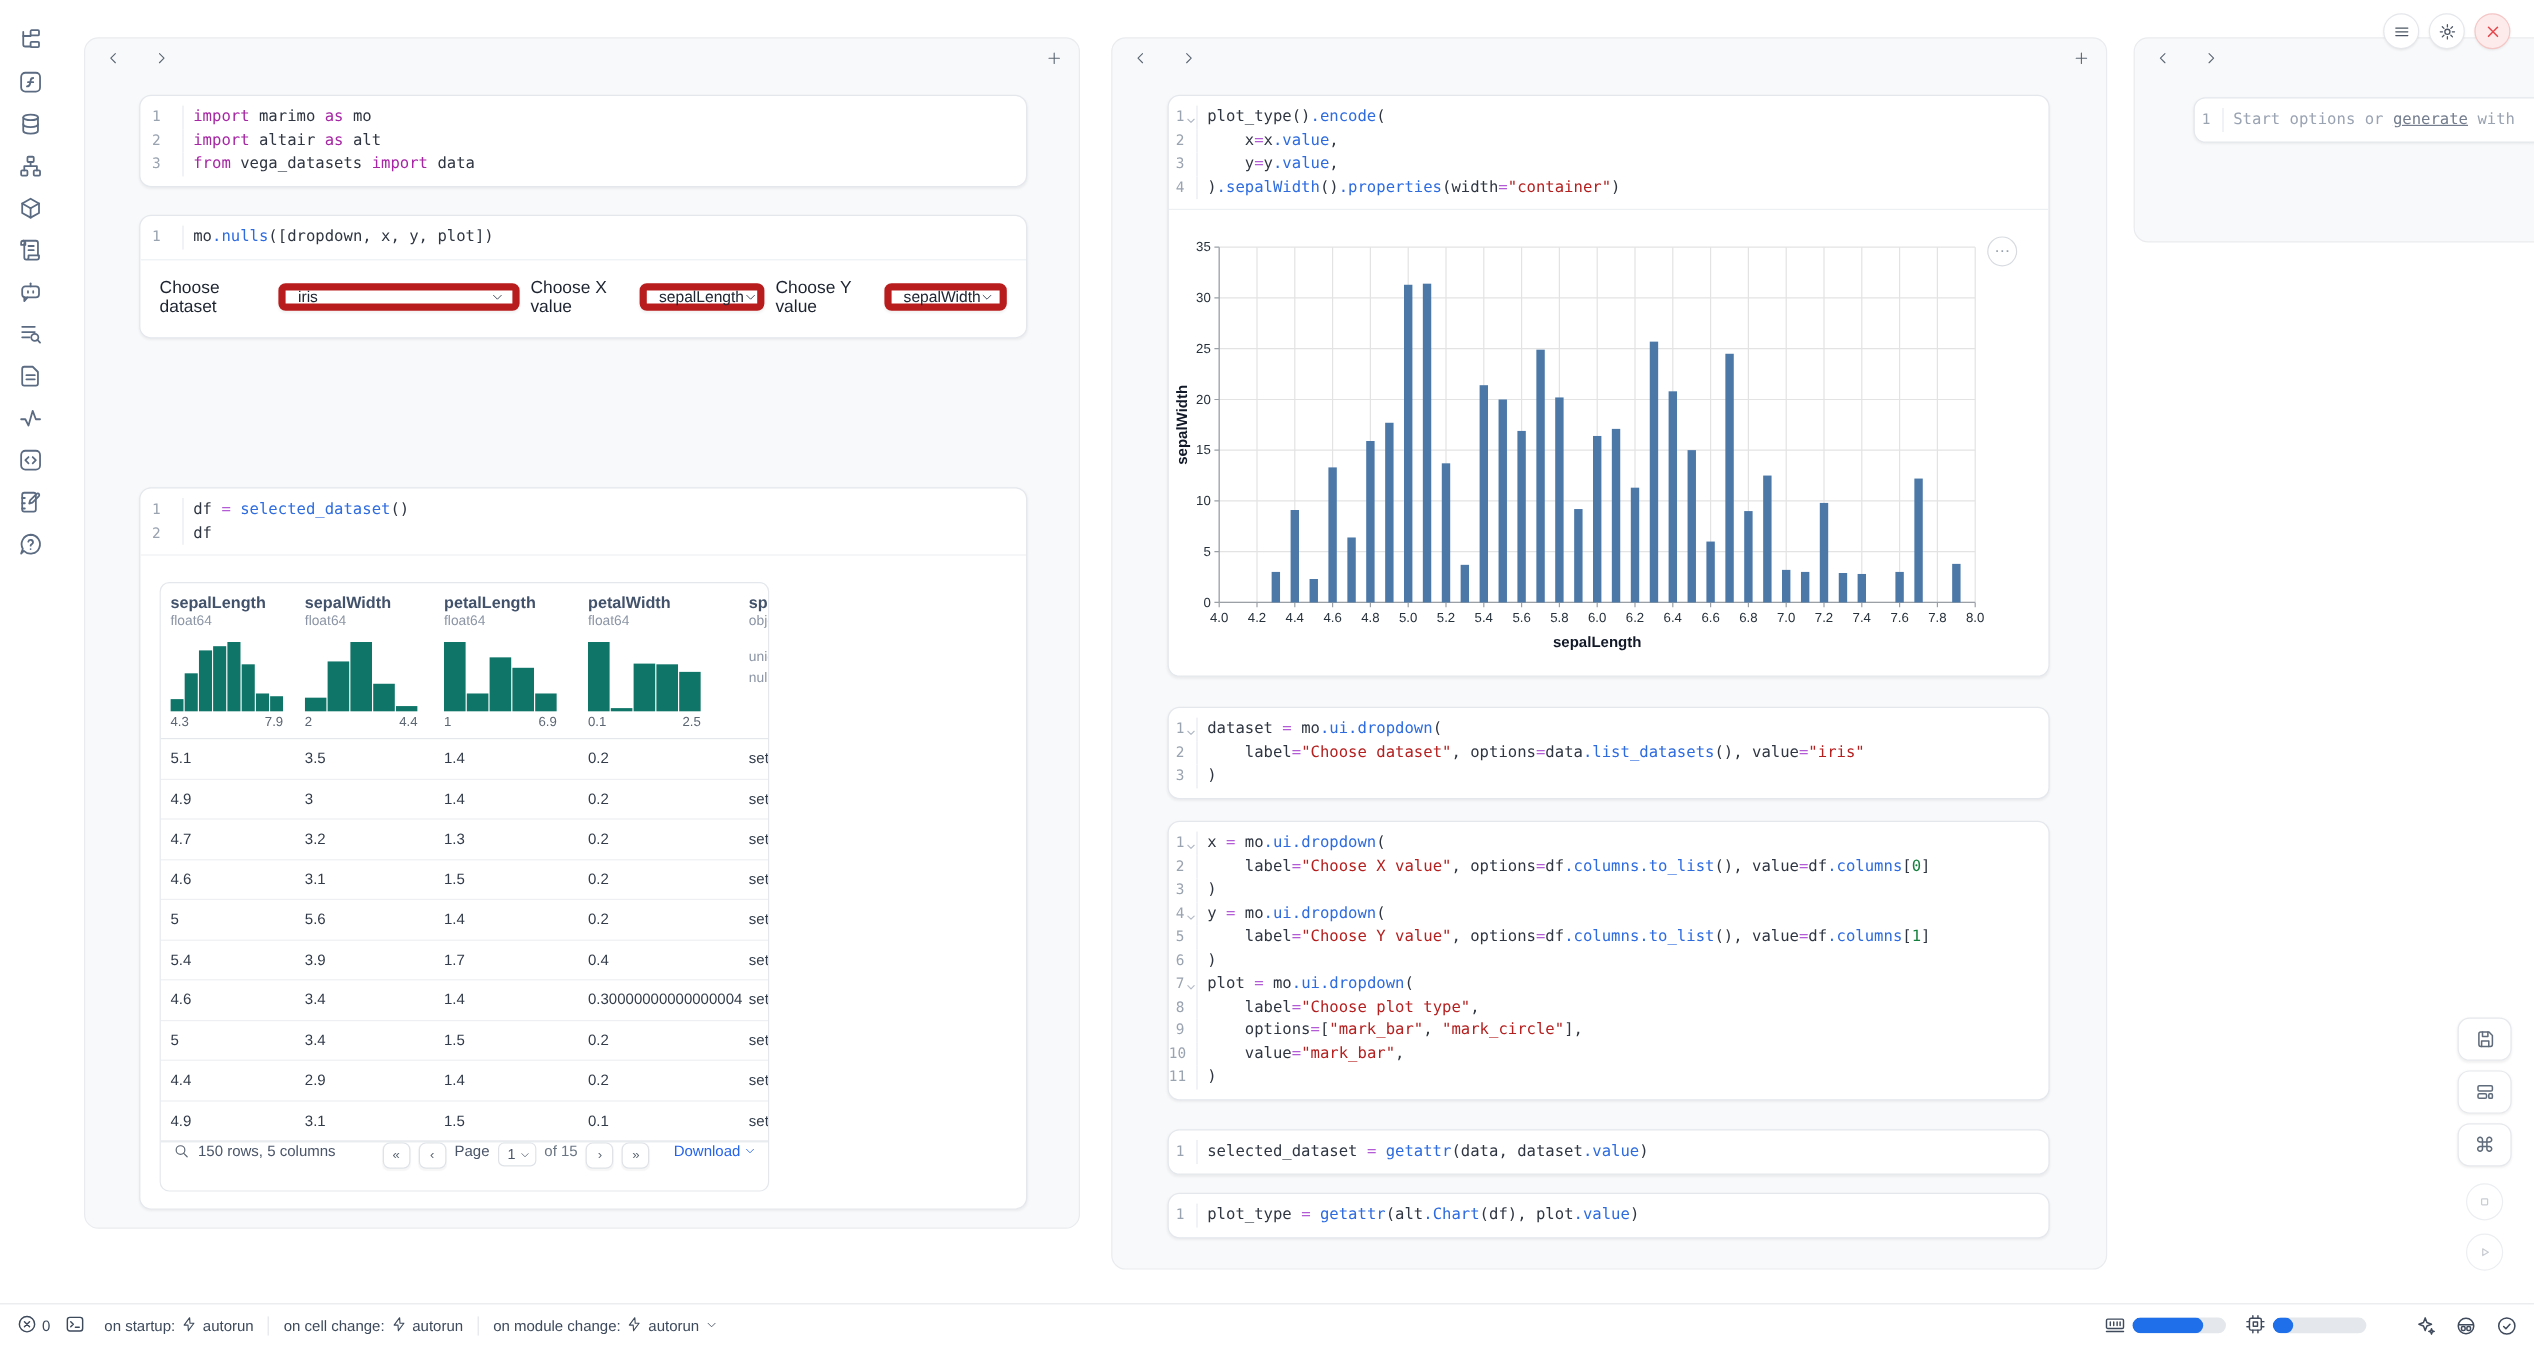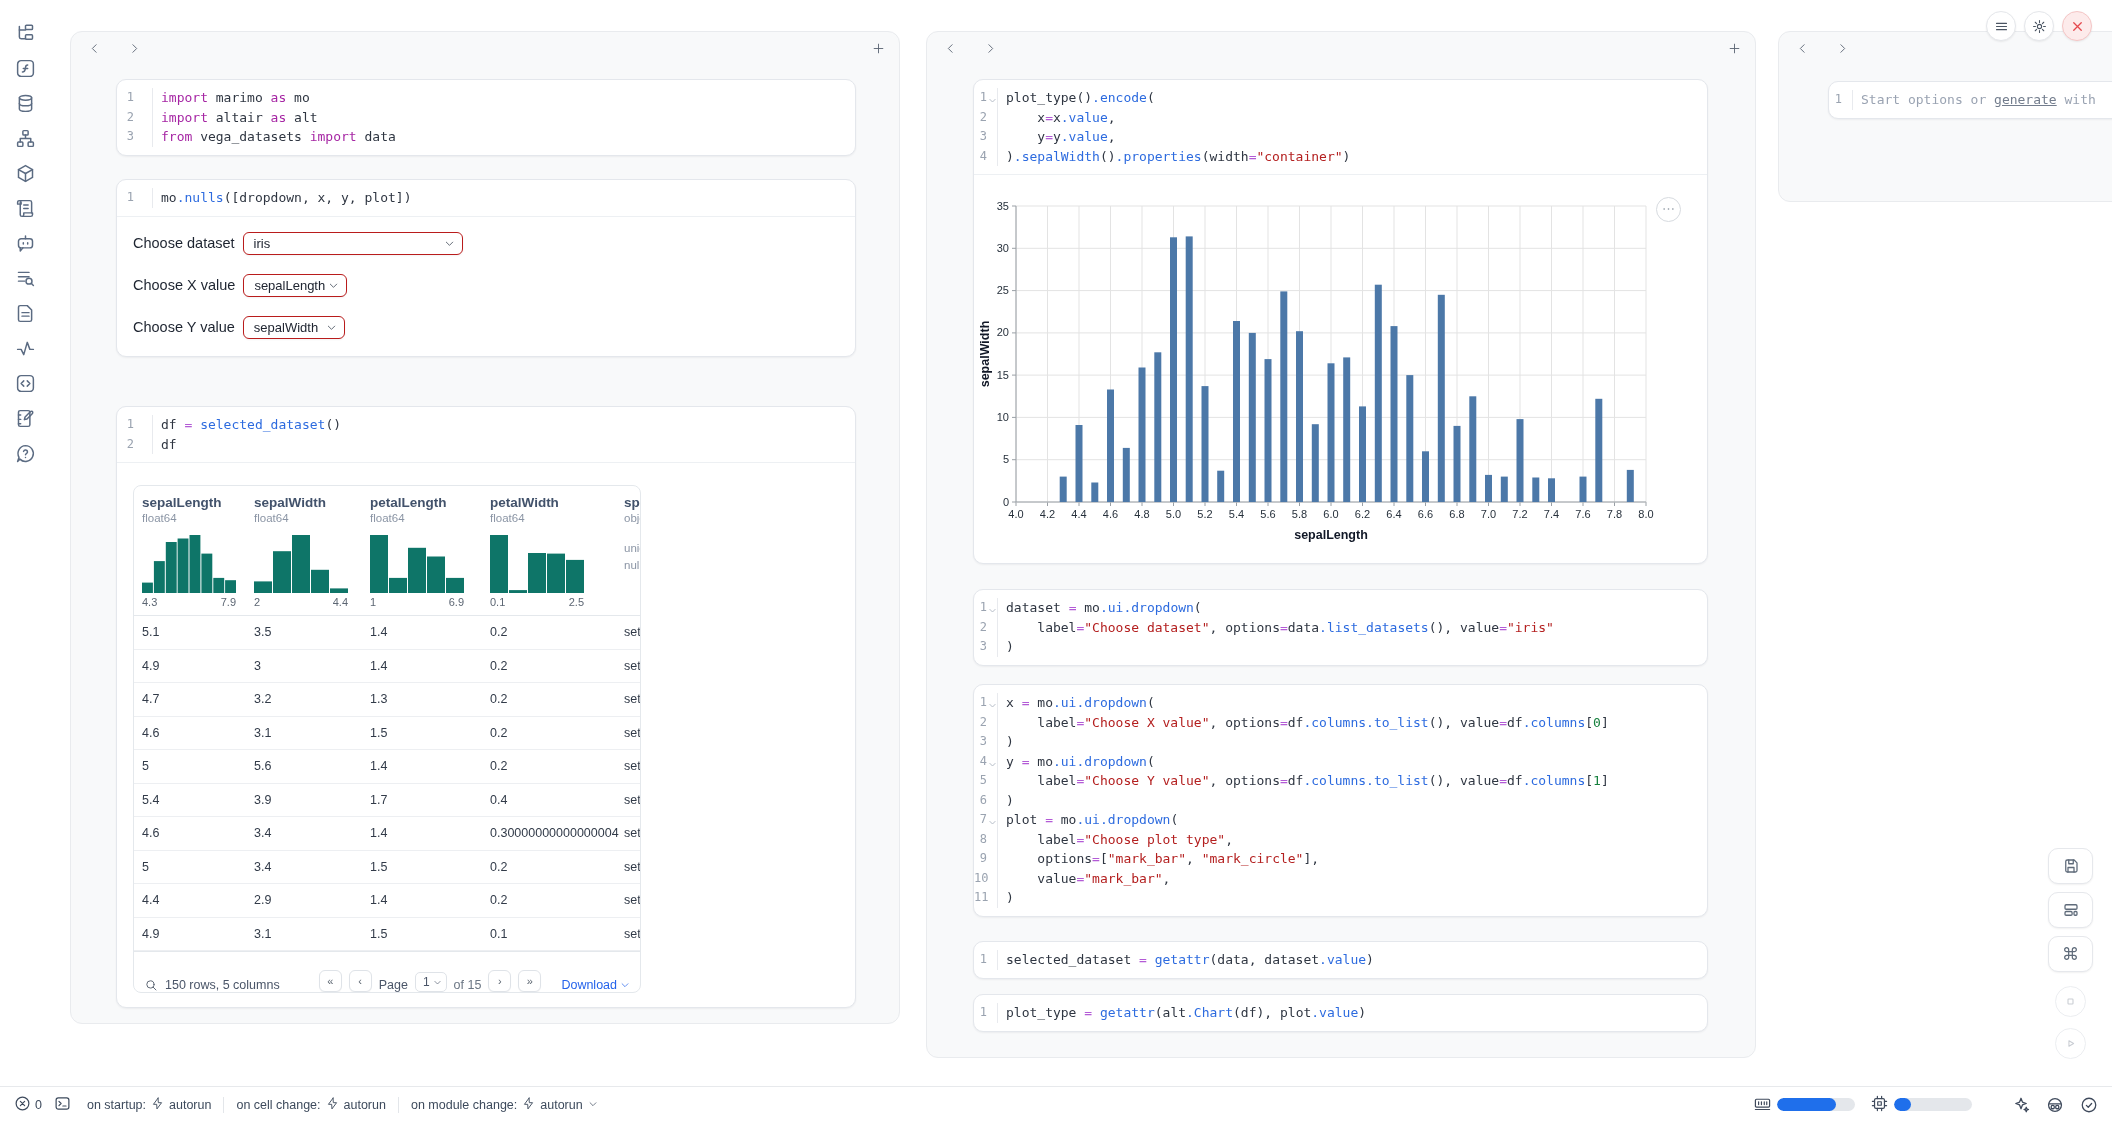--- a/index.html
+++ b/index.html
@@ -44,44 +44,44 @@
   .fold svg { width:9px; height:9px; }
   .code-text { padding-left:8px; color:#2f3642; }
   .tk-k{color:#a626a4;} .tk-f{color:#2d6bdf;} .tk-s{color:#b42020;}
   .tk-n{color:#15803d;} .tk-o{color:#b35bd6;}
   .placeholder { color:#9aa3b2; }
   .placeholder .gen { text-decoration:underline; color:#737d8d; cursor:pointer; }
 
   .cell-output { border-top:1px solid #edf0f3; }
 
   
-  .controls { padding:15px 16px 17px; display:flex; flex-direction:column; gap:19px; }
+  .controls { padding:15px 16px 17px; display:flex; flex-direction:row; gap:9px; }
   .ctl-row { display:flex; align-items:center; gap:8px; }
   .ctl-label { font-size:14.5px; color:#1d2430; }
-  .select { height:23px; background:#fff; border:1px solid #b91c1c; border-radius:6px;
+  .select { height:23px; background:#fff; border:6px solid #b91c1c; border-radius:6px;
     box-shadow:0 1px 2px rgba(0,0,0,.05); display:flex; align-items:center;
     padding:0 7px 0 10px; font-size:13px; color:#202632; cursor:pointer; }
   .select .sel-txt { flex:1; }
   .select svg { width:11px; height:11px; color:#3a4452; flex:0 0 auto; }
 
   
   .table-out { padding:22px 16px 14px; }
   .mtable { width:508px; border:1px solid #e4e8ec; border-radius:8px; background:#fff; overflow:hidden; }
   .t-grid { display:grid; grid-template-columns:112px 116px 120px 134px 1fr; padding:0 0 0 8px; }
   .t-head { padding-top:9px; padding-bottom:7px; border-bottom:1px solid #e4e8ec; }
   .th-name { font-size:13.5px; font-weight:bold; color:#42526b; white-space:nowrap; overflow:hidden; }
   .th-dtype { font-size:11.5px; color:#8b95a5; margin-top:2px; white-space:nowrap; }
   .th-hist { margin-top:9px; height:60px; }
   .th-range { width:94px; display:flex; justify-content:space-between; font-size:11px;
     color:#5c6673; margin-top:3px; }
   .th-stats { font-size:11.5px; color:#8b95a5; margin-top:16px; line-height:17px; white-space:nowrap; }
   .trow { height:33.5px; align-items:center; border-bottom:1px solid #edeff2; font-size:12.5px; color:#323b49; }
   .trow:last-child { border-bottom:none; }
   .trow div { white-space:nowrap; overflow:hidden; }
-  .t-foot { height:41px; border-top:1px solid #e4e8ec; display:flex; align-items:flex-end;
+  .t-foot { height:41px; border-top:1px solid #e4e8ec; display:flex; align-items:flex-start;
     padding:0 10px; font-size:12.5px; color:#4a5568; gap:7px; }
   .t-foot .f-spacer { flex:1; }
   .f-search { color:#5d6774; display:flex; cursor:pointer; }
   .f-search svg { width:14px; height:14px; }
   .pg-btn { width:23px; height:22px; border:1px solid #dfe3e8; border-radius:6px; background:#fff;
     box-shadow:0 1px 1px rgba(0,0,0,.04); color:#5b6570; font-size:11px; display:flex;
     align-items:center; justify-content:center; cursor:pointer; }
   .pg-select { height:20px; border:1px solid #dfe3e8; border-radius:5px; background:#fff;
     display:flex; align-items:center; gap:3px; padding:0 4px 0 7px; font-size:12px; cursor:pointer; }
   .pg-select svg { width:9px; height:9px; }

